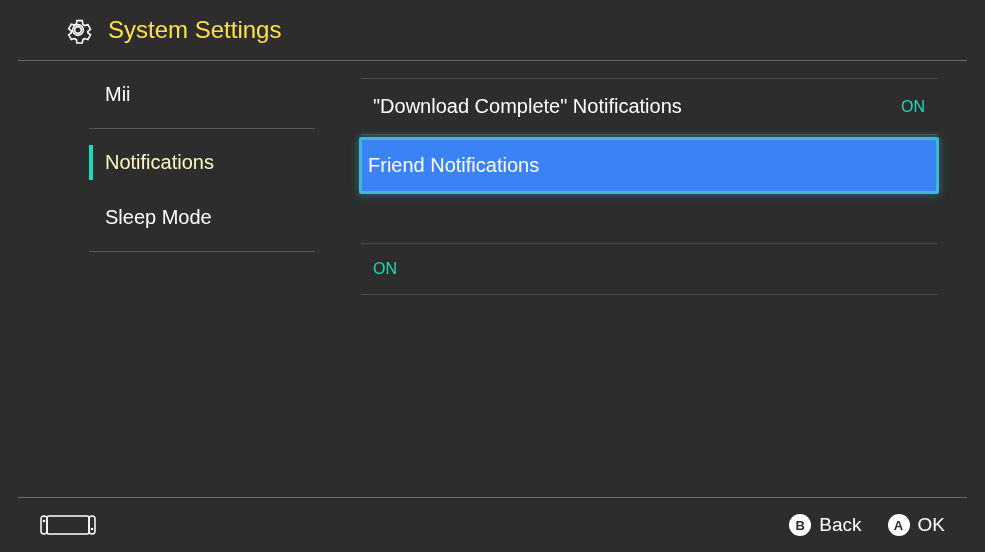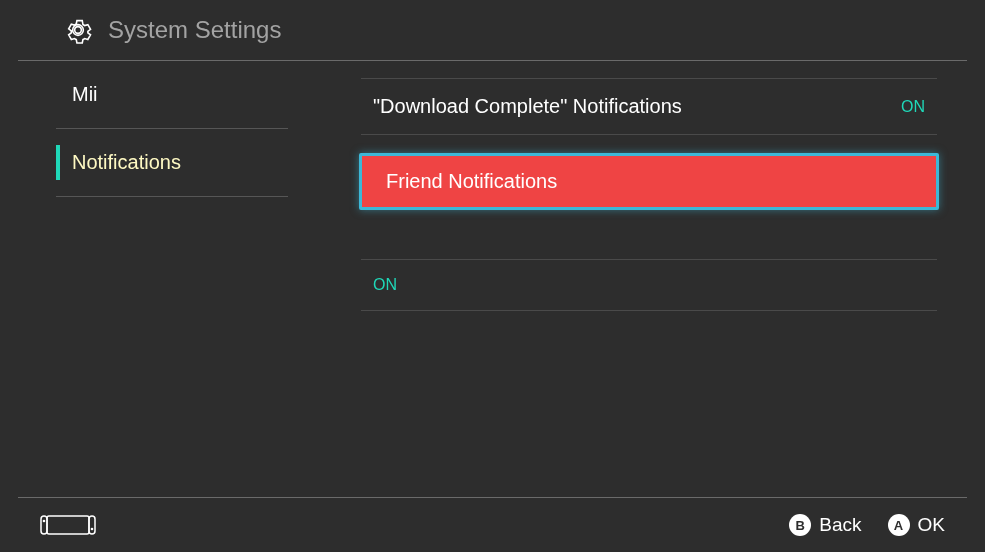--- a/index.html
+++ b/index.html
@@ -32,29 +32,29 @@
       justify-content: center;
     }
     .gear-icon svg {
       width: 32px;
       height: 32px;
       fill: #ffffff;
     }
     .header-title {
       font-size: 24px;
       font-weight: 400;
-      color: #a3a3a3;
+      color: #fde047;
     }
     .content {
       display: flex;
       height: 435px;
     }
     .sidebar {
       width: 315px;
-      padding-left: 56px;
+      padding-left: 89px;
       padding-top: 6px;
       overflow: hidden;
     }
     .sidebar-item {
       padding: 16px 16px 16px 16px;
       font-size: 20px;
       color: #ffffff;
       cursor: pointer;
       position: relative;
     }
@@ -89,27 +89,27 @@
       border-bottom: 1px solid #4a4a4a;
       font-size: 20px;
       cursor: pointer;
       margin-top: -1px;
     }
     .setting-row:first-child {
       border-top: 1px solid #4a4a4a;
     }
     .setting-row.selected {
       border: 3px solid #3db8d8;
-      background: #ef4444;
+      background: #3b82f6;
       box-shadow: 0 0 8px rgba(61, 184, 216, 0.5);
-      padding: 14px 24px;
+      padding: 14px 6px;
       margin-left: -2px;
       margin-right: -2px;
       border-radius: 2px;
-      margin-top: 18px;
+      margin-top: 2px;
     }
     .setting-label {
       color: #ffffff;
     }
     .setting-value {
       color: #1fd8b8;
       font-size: 16px;
     }
     .setting-group-gap {
       height: 50px;
@@ -173,20 +173,23 @@
 </div>
 
 <div class="content">
   <div class="sidebar">
     <div class="sidebar-item">
       <span>Mii</span>
     </div>
     <div class="sidebar-divider"></div>
     <div class="sidebar-item active">
       <span>Notifications</span>
+    </div>
+    <div class="sidebar-item">
+      <span>Sleep Mode</span>
     </div>
     <div class="sidebar-divider"></div>
   </div>
 
   <div class="main">
     <div class="setting-row">
       <span class="setting-label">"Download Complete" Notifications</span>
       <span class="setting-value">ON</span>
     </div>
     <div class="setting-row selected">

